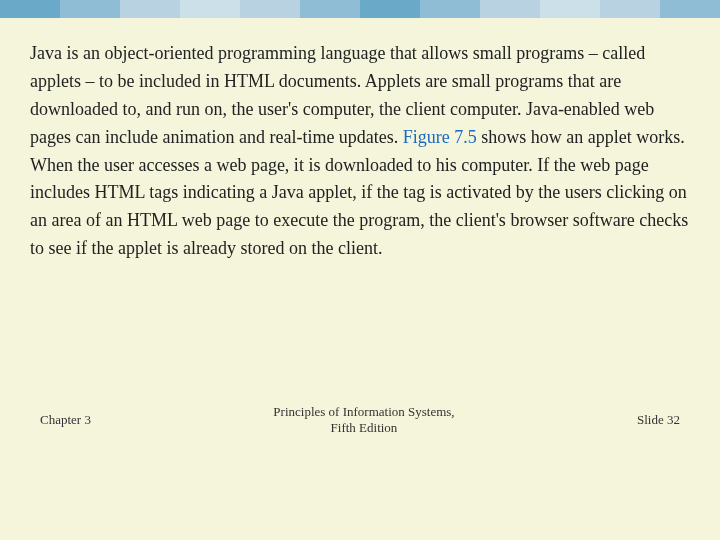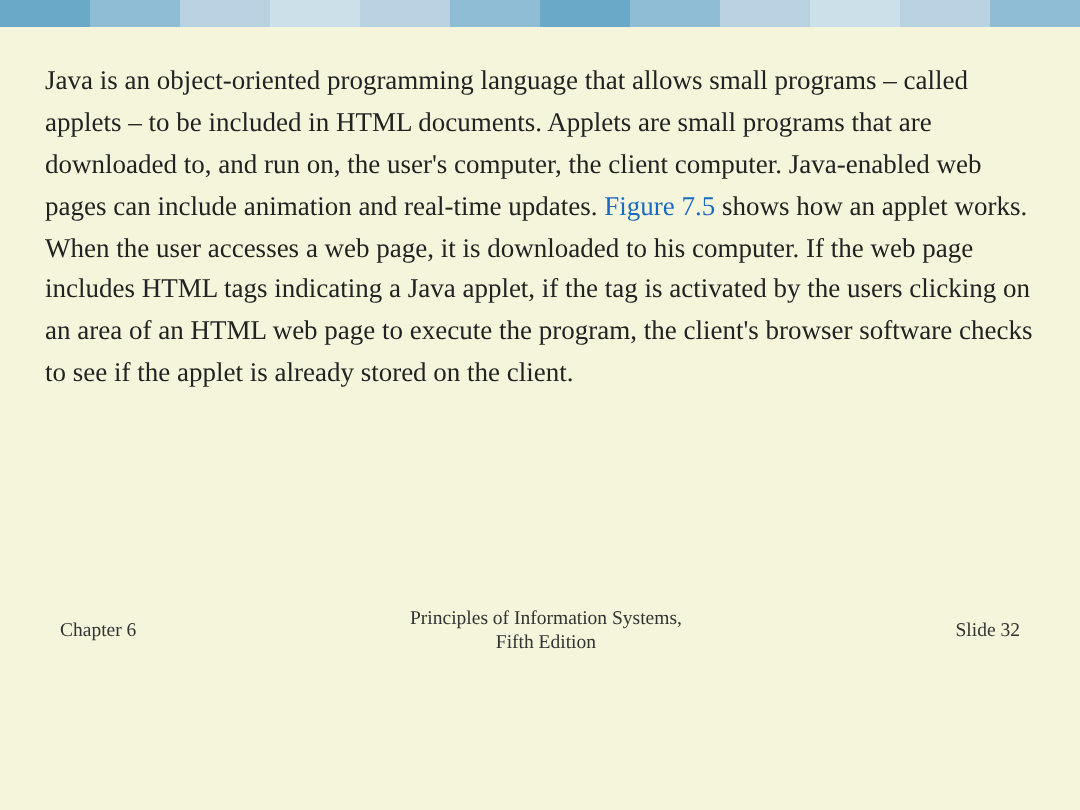--- a/index.html
+++ b/index.html
@@ -89,21 +89,21 @@
     <div class="color-segment" style="background:#b8d2e2;"></div>
     <div class="color-segment" style="background:#90bdd6;"></div>
   </div>
 
   <div class="main-content">
     <p class="body-text">
       <span>Java is an object-oriented programming language that allows small programs – called applets – to be included in HTML documents.  Applets are small programs that are downloaded to, and run on,  the user's computer, the client computer.  Java-enabled web pages can include animation and real-time updates.  </span><a class="highlight-link">Figure 7.5</a><span> shows how an applet works. When the user accesses a web page, it is downloaded to his computer.  If the web page includes HTML tags indicating a Java applet, if the tag is activated by the users clicking on an area of an HTML web page to execute the program, the client's browser software checks to see if the applet is already stored on the client.</span>
     </p>
 
     <div class="footer">
-      <span>Chapter  6</span>
+      <span>Chapter  3</span>
       <span class="footer-center">
         <span>Principles of Information Systems,</span><br>
         <span>Fifth Edition</span>
       </span>
       <span>Slide 32</span>
     </div>
   </div>
 </div>
 
 </body></html>

